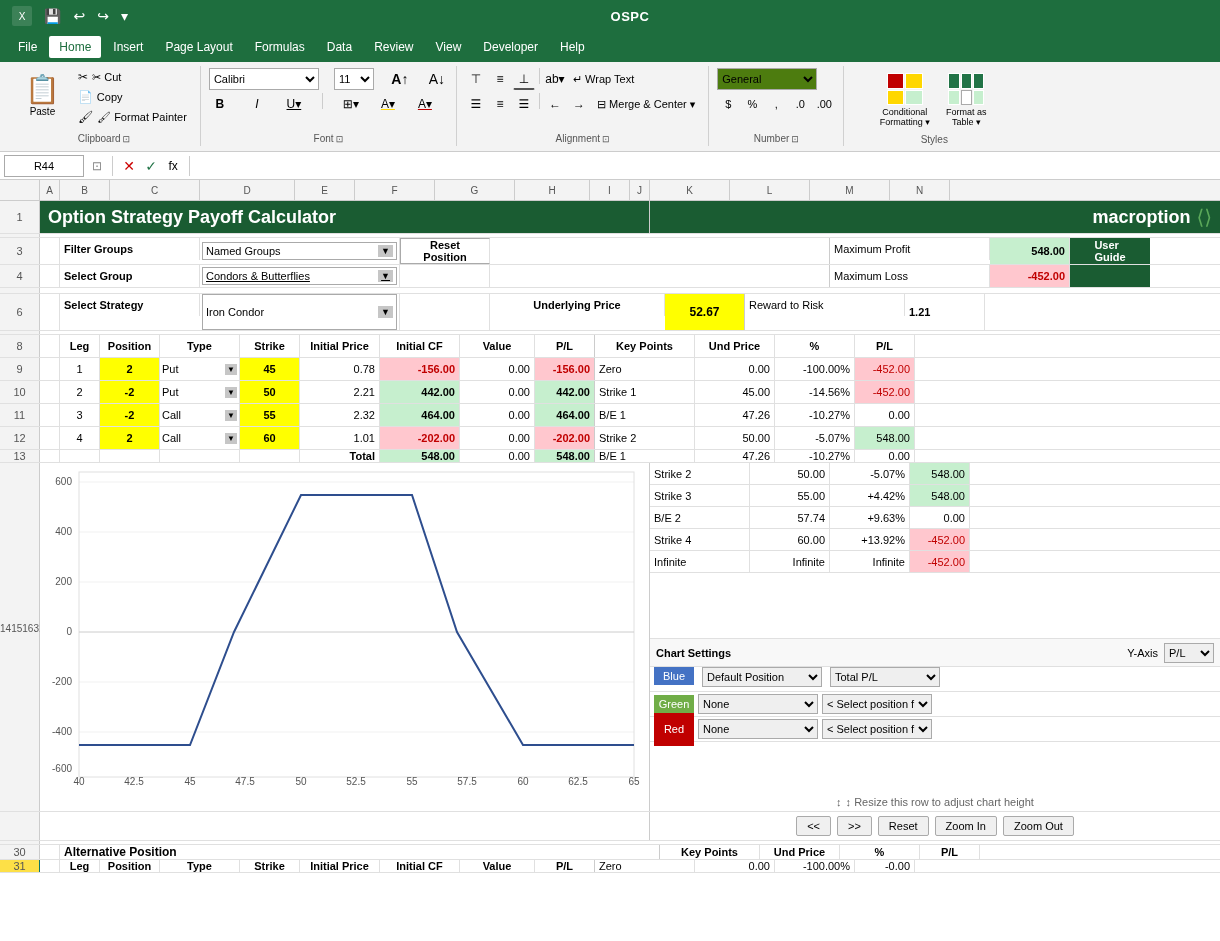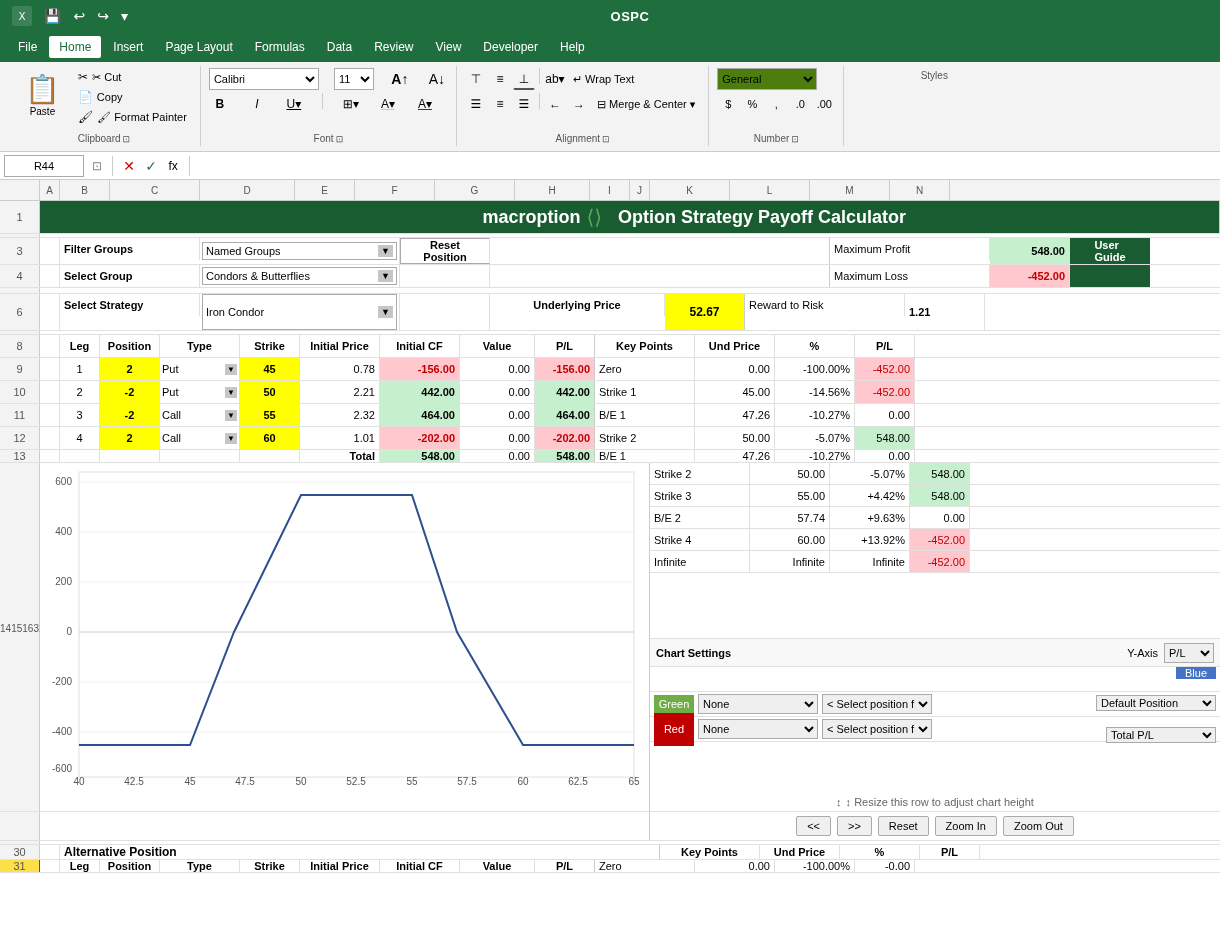--- a/index.html
+++ b/index.html
@@ -313,20 +313,42 @@
         <button class="num-btn">.00</button>
       </div>
     </div>
     <div class="ribbon-group-label">
       <span>Number</span>
       <span style="cursor:pointer;font-size:9px">⊡</span>
     </div>
   </div>
 
   <div class="ribbon-group" style="min-width:180px">
+    <div class="styles-section">
+      <div class="style-block">
+        <div style="display:grid;grid-template-columns:1fr 1fr;gap:1px;width:36px;height:32px">
+          <div style="background:#c00000;border:1px solid white"></div>
+          <div style="background:#ffd700;border:1px solid white"></div>
+          <div style="background:#ffd700;border:1px solid white"></div>
+          <div style="background:#c6efce;border:1px solid white"></div>
+        </div>
+        <div class="style-label">Conditional<br>Formatting ▾</div>
+      </div>
+      <div class="style-block">
+        <div style="display:grid;grid-template-columns:1fr 1fr 1fr;gap:1px;width:36px;height:32px">
+          <div style="background:#217346;border:1px solid white"></div>
+          <div style="background:#217346;border:1px solid white"></div>
+          <div style="background:#217346;border:1px solid white"></div>
+          <div style="background:#c6efce;border:1px solid white"></div>
+          <div style="background:white;border:1px solid #aaa"></div>
+          <div style="background:#c6efce;border:1px solid white"></div>
+        </div>
+        <div class="style-label">Format as<br>Table ▾</div>
+      </div>
+    </div>
     <div class="ribbon-group-label">
       <span>Styles</span>
     </div>
   </div>
 </div>
 
 <div class="formula-bar">
   <input class="cell-ref" type="text" value="R44" style="">
   <span style="color:#888;margin:0 4px;cursor:pointer">⊡</span>
   <div class="formula-separator"></div>
@@ -356,27 +378,27 @@
   <div style="width:80px;height:20px;background:#f3f3f3;border-right:1px solid #ccc;display:flex;align-items:center;justify-content:center;font-size:10px;color:#555;">L</div>
   <div style="width:80px;height:20px;background:#f3f3f3;border-right:1px solid #ccc;display:flex;align-items:center;justify-content:center;font-size:10px;color:#555;">M</div>
   <div style="width:60px;height:20px;background:#f3f3f3;border-right:1px solid #ccc;display:flex;align-items:center;justify-content:center;font-size:10px;color:#555;">N</div>
 </div>
 
 <div style="display:flex;flex-direction:column;overflow:hidden;">
 
   <div style="display:flex;border-bottom:1px solid #e0e0e0;">
     <div style="width:40px;min-width:40px;background:#f3f3f3;border-right:1px solid #ccc;display:flex;align-items:center;justify-content:center;font-size:11px;color:#555;">1</div>
 
+    <div style="width:610px;height:32px;background:#1a5c32;display:flex;align-items:center;padding:0 8px;border-right:1px solid #ccc;">
+      <span style="color:white;font-size:18px;font-weight:bold;">Option Strategy Payoff Calculator</span>
+    </div>
+
     <div style="flex:1;height:32px;background:#1a5c32;display:flex;align-items:center;justify-content:flex-end;padding:0 8px;">
       <span style="color:white;font-size:18px;font-weight:bold;">macroption</span>
       <span style="color:#5ba85a;font-size:20px;margin-left:6px;">⟨⟩</span>
-    </div>
-
-    <div style="width:610px;height:32px;background:#1a5c32;display:flex;align-items:center;padding:0 8px;border-right:1px solid #ccc;">
-      <span style="color:white;font-size:18px;font-weight:bold;">Option Strategy Payoff Calculator</span>
     </div>
   </div>
 
   <div style="display:flex;border-bottom:1px solid #e0e0e0;height:4px;">
     <div style="width:40px;background:#f3f3f3;border-right:1px solid #ccc;"></div>
   </div>
 
   <div style="display:flex;border-bottom:1px solid #e0e0e0;">
     <div style="width:40px;min-width:40px;background:#f3f3f3;border-right:1px solid #ccc;display:flex;align-items:center;justify-content:center;font-size:11px;color:#555;">3</div>
     <div style="width:20px;border-right:1px solid #e0e0e0;"></div>
@@ -406,21 +428,21 @@
       <span>User<br>Guide</span>
     </div>
   </div>
 
   <div style="display:flex;border-bottom:1px solid #e0e0e0;">
     <div style="width:40px;min-width:40px;background:#f3f3f3;border-right:1px solid #ccc;display:flex;align-items:center;justify-content:center;font-size:11px;color:#555;">4</div>
     <div style="width:20px;border-right:1px solid #e0e0e0;"></div>
     <div style="width:140px;display:flex;align-items:center;padding:0 4px;font-size:11px;font-weight:bold;border-right:1px solid #e0e0e0;height:22px;">
       <span>Select Group</span>
     </div>
-    <div style="width:200px;display:flex;align-items:center;padding:0 2px;border-right:1px solid #e0e0e0;">
+    <div style="width:200px;display:flex;align-items:center;padding:0 2px;border-right:1px solid #e0e0e0;text-decoration:underline;">
       <div style="flex:1;border:1px solid #aaa;height:18px;display:flex;align-items:center;padding:0 3px;font-size:11px;background:white;">
         <span style="flex:1;">Condors &amp; Butterflies</span>
         <span style="font-size:9px;background:#c6c6c6;padding:1px 3px;">▼</span>
       </div>
     </div>
     <div style="width:90px;border-right:1px solid #e0e0e0;"></div>
     <div style="width:340px;border-right:1px solid #ccc;"></div>
 
     <div style="width:160px;display:flex;align-items:center;padding:0 4px;font-size:11px;border-right:1px solid #e0e0e0;height:22px;">
       <span>Maximum Loss</span>
@@ -693,21 +715,21 @@
         <div style="border-bottom:1px solid #e0e0e0;padding:4px 6px;display:flex;align-items:center;justify-content:space-between;background:#f8f8f8;height:28px;">
           <span style="font-size:11px;font-weight:bold;">Chart Settings</span>
           <div style="display:flex;align-items:center;gap:6px;">
             <span style="font-size:11px;">Y-Axis</span>
             <select style="height:20px;font-size:11px;width:50px;">
               <option>P/L</option>
             </select>
           </div>
         </div>
 
-        <div style="display:flex;border-bottom:1px solid #e0e0e0;align-items:flex-end;height:25px;padding:0 4px;gap:16px;flex-direction:column;">
+        <div style="display:flex;border-bottom:1px solid #e0e0e0;align-items:flex-start;height:25px;padding:0 4px;gap:8px;">
           <div style="width:40px;background:#4472c4;color:white;display:flex;align-items:center;justify-content:center;font-size:11px;height:18px;">Blue</div>
           <select style="height:20px;font-size:11px;width:120px;">
             <option>Default Position</option>
           </select>
           <select style="height:20px;font-size:11px;width:110px;">
             <option>Total P/L</option>
           </select>
         </div>
 
         <div style="display:flex;border-bottom:1px solid #e0e0e0;align-items:center;height:25px;padding:0 4px;gap:4px;">

